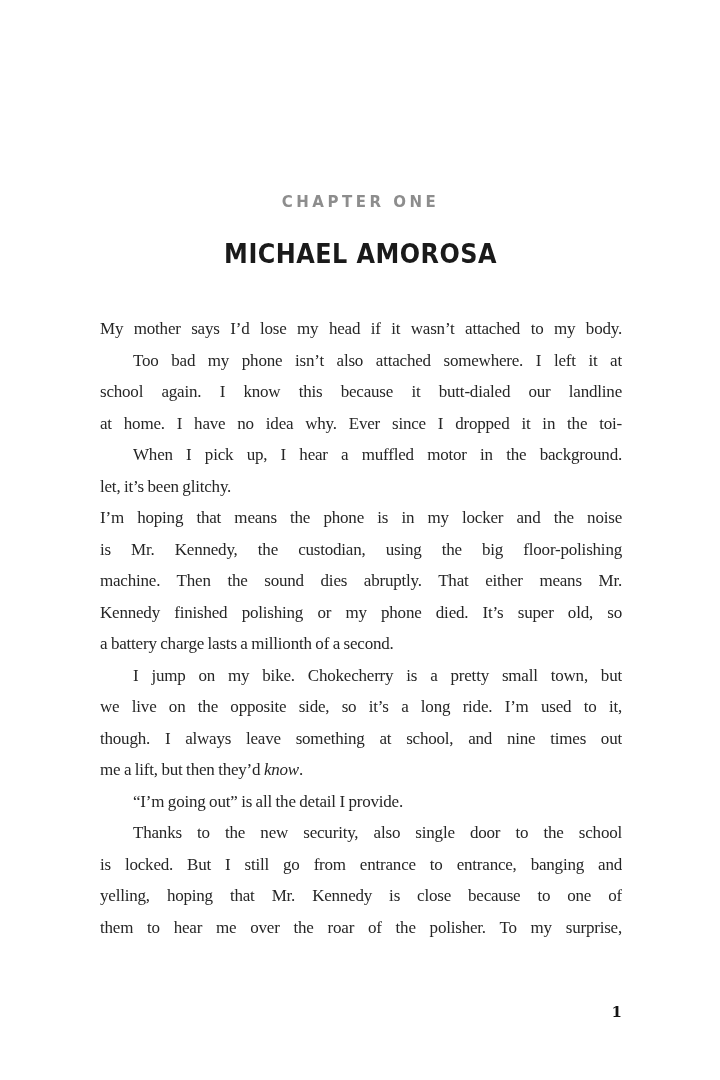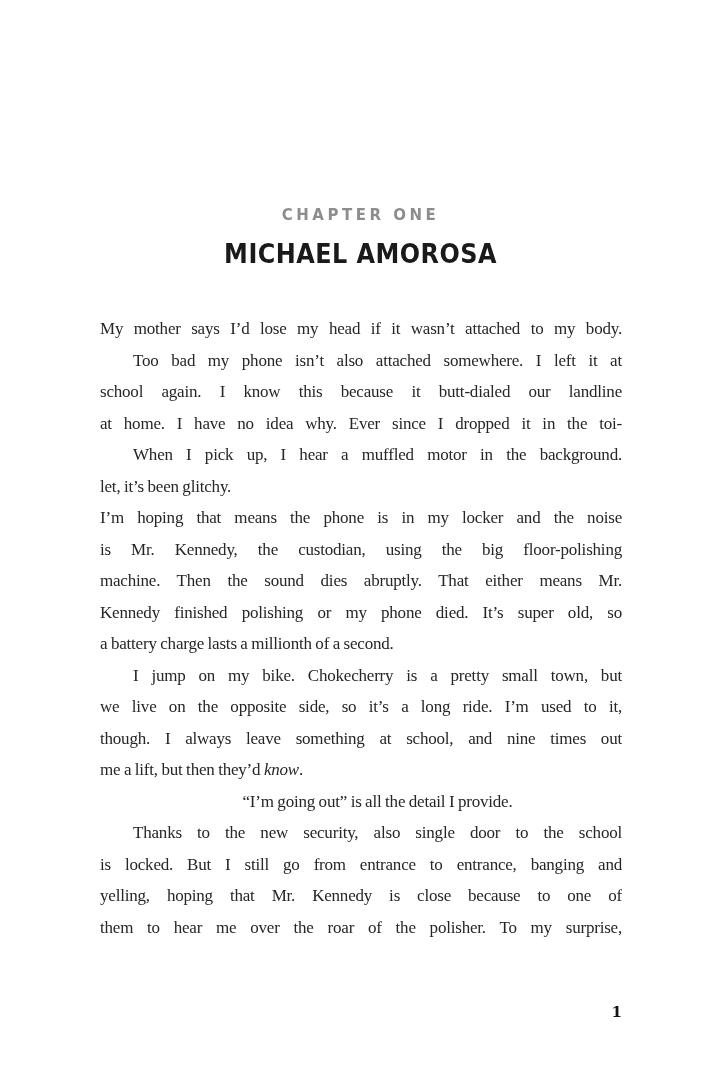--- a/index.html
+++ b/index.html
@@ -18,21 +18,20 @@
     position: absolute;
     top: 193px;
     left: 99px;
     width: 523px;
     text-align: center;
     font-family: "DejaVu Sans", sans-serif;
     font-weight: 700;
     font-size: 15px;
     letter-spacing: 3.5px;
     color: #8d8d8d;
-    margin-top: 13px;
   }
   .chapter-title {
     position: absolute;
     top: 239px;
     left: 99px;
     width: 523px;
     text-align: center;
     font-family: "DejaVu Sans", sans-serif;
     font-weight: 700;
     font-size: 26px;
@@ -57,21 +56,20 @@
     overflow: hidden;
     text-align: left;
   }
   .line.j {
     text-align: justify;
     text-align-last: justify;
     text-justify: inter-word;
   }
   .line.i {
     text-indent: 33px;
-    text-align: center;
   }
   .page-number {
     position: absolute;
     top: 1003px;
     left: 99px;
     width: 523px;
     text-align: right;
     font-family: "DejaVu Serif", serif;
     font-weight: 700;
     font-size: 15px;

